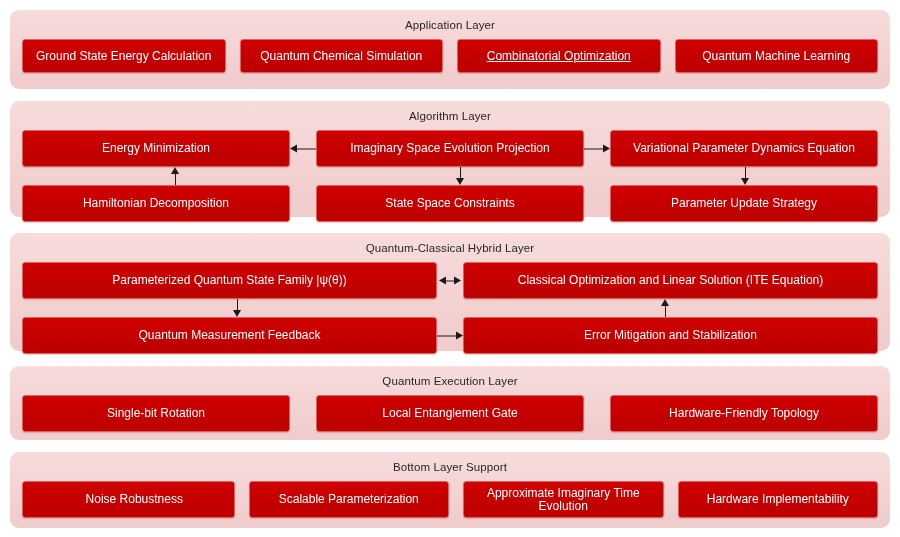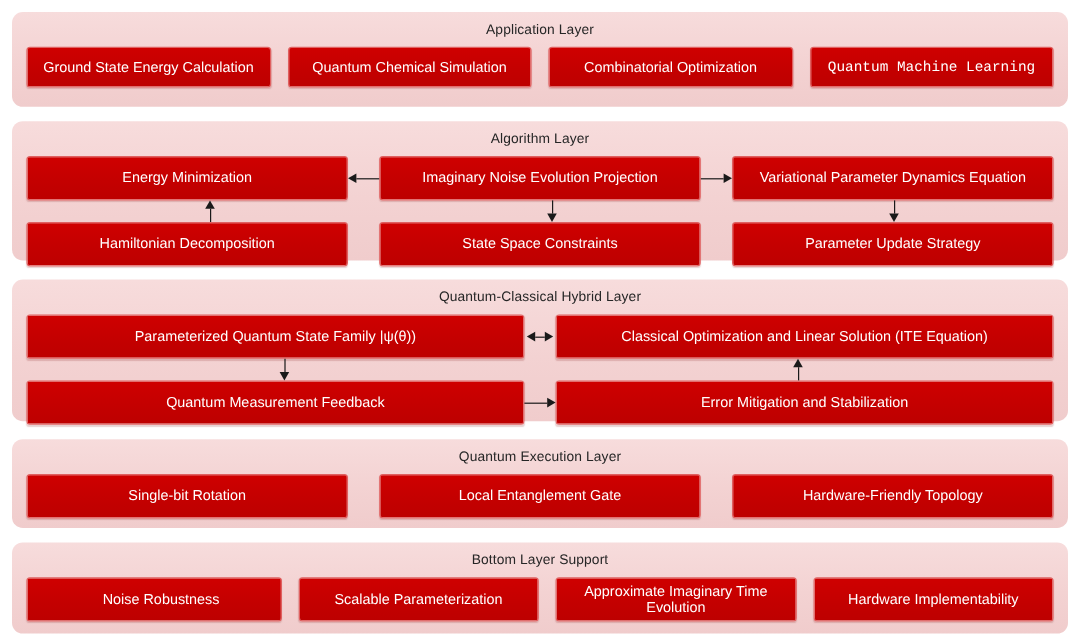--- a/index.html
+++ b/index.html
@@ -155,38 +155,38 @@
 
 <div id="diagram">
 
   <section class="layer" id="layer-application">
     <div class="layer-title">Application Layer</div>
     <div class="row">
       <div class="node" style="flex:1 1 0;">Ground State Energy Calculation</div>
       <div class="gap-lg"></div>
       <div class="node" style="flex:1 1 0;">Quantum Chemical Simulation</div>
       <div class="gap-lg"></div>
-      <div class="node" style="flex:1 1 0;">Combinatorial Optimization</div>
-      <div class="gap-lg"></div>
-      <div class="node" style="flex:1 1 0;font-family:Liberation Mono, monospace;">Quantum Machine Learning</div>
+      <div class="node" style="flex:1 1 0;text-decoration:underline;">Combinatorial Optimization</div>
+      <div class="gap-lg"></div>
+      <div class="node" style="flex:1 1 0;">Quantum Machine Learning</div>
     </div>
   </section>
 
   <section class="layer" id="layer-algorithm">
     <div class="layer-title">Algorithm Layer</div>
 
     <div class="row tight">
       <div class="node tall" style="flex:1 1 0;">Energy Minimization</div>
       <div class="gap-arrow">
         <div class="arrow-h">
           <span class="head-l"></span>
           <span class="shaft"></span>
         </div>
       </div>
-      <div class="node tall" style="flex:1 1 0;">Imaginary Noise Evolution Projection</div>
+      <div class="node tall" style="flex:1 1 0;">Imaginary Space Evolution Projection</div>
       <div class="gap-arrow">
         <div class="arrow-h">
           <span class="shaft"></span>
           <span class="head-r"></span>
         </div>
       </div>
       <div class="node tall" style="flex:1 1 0;">Variational Parameter Dynamics Equation</div>
     </div>
 
     <div class="vstrip">

